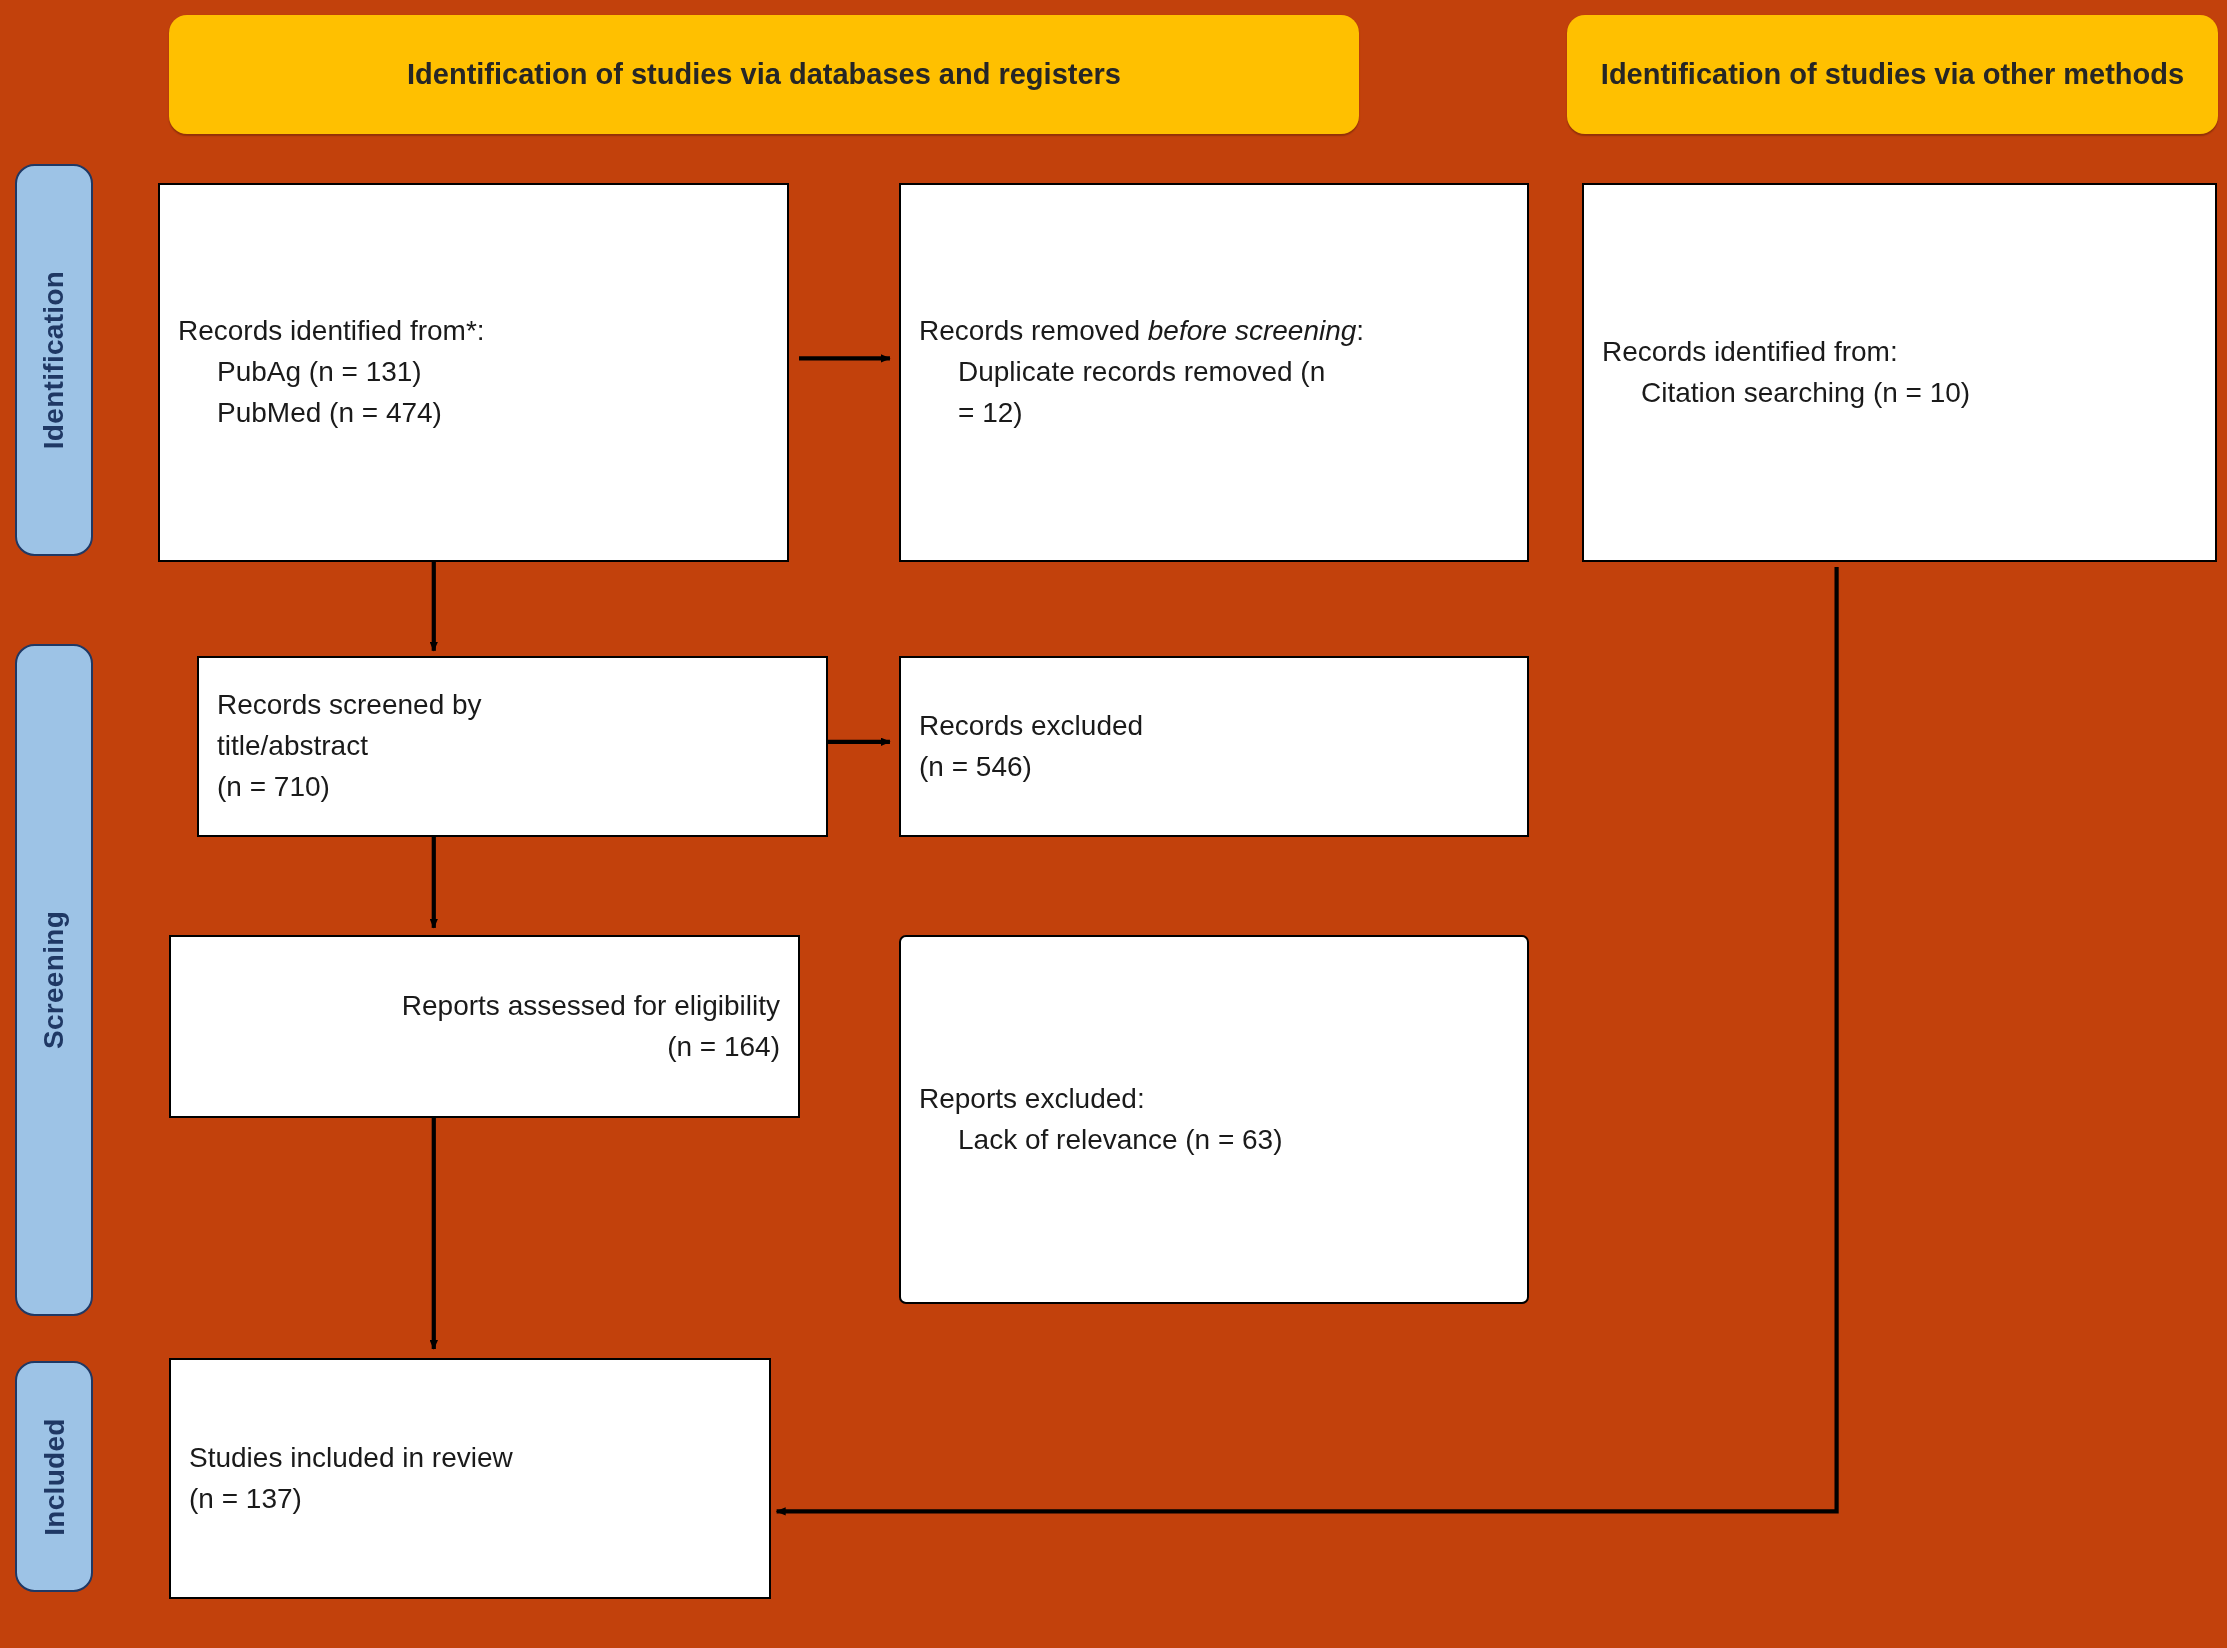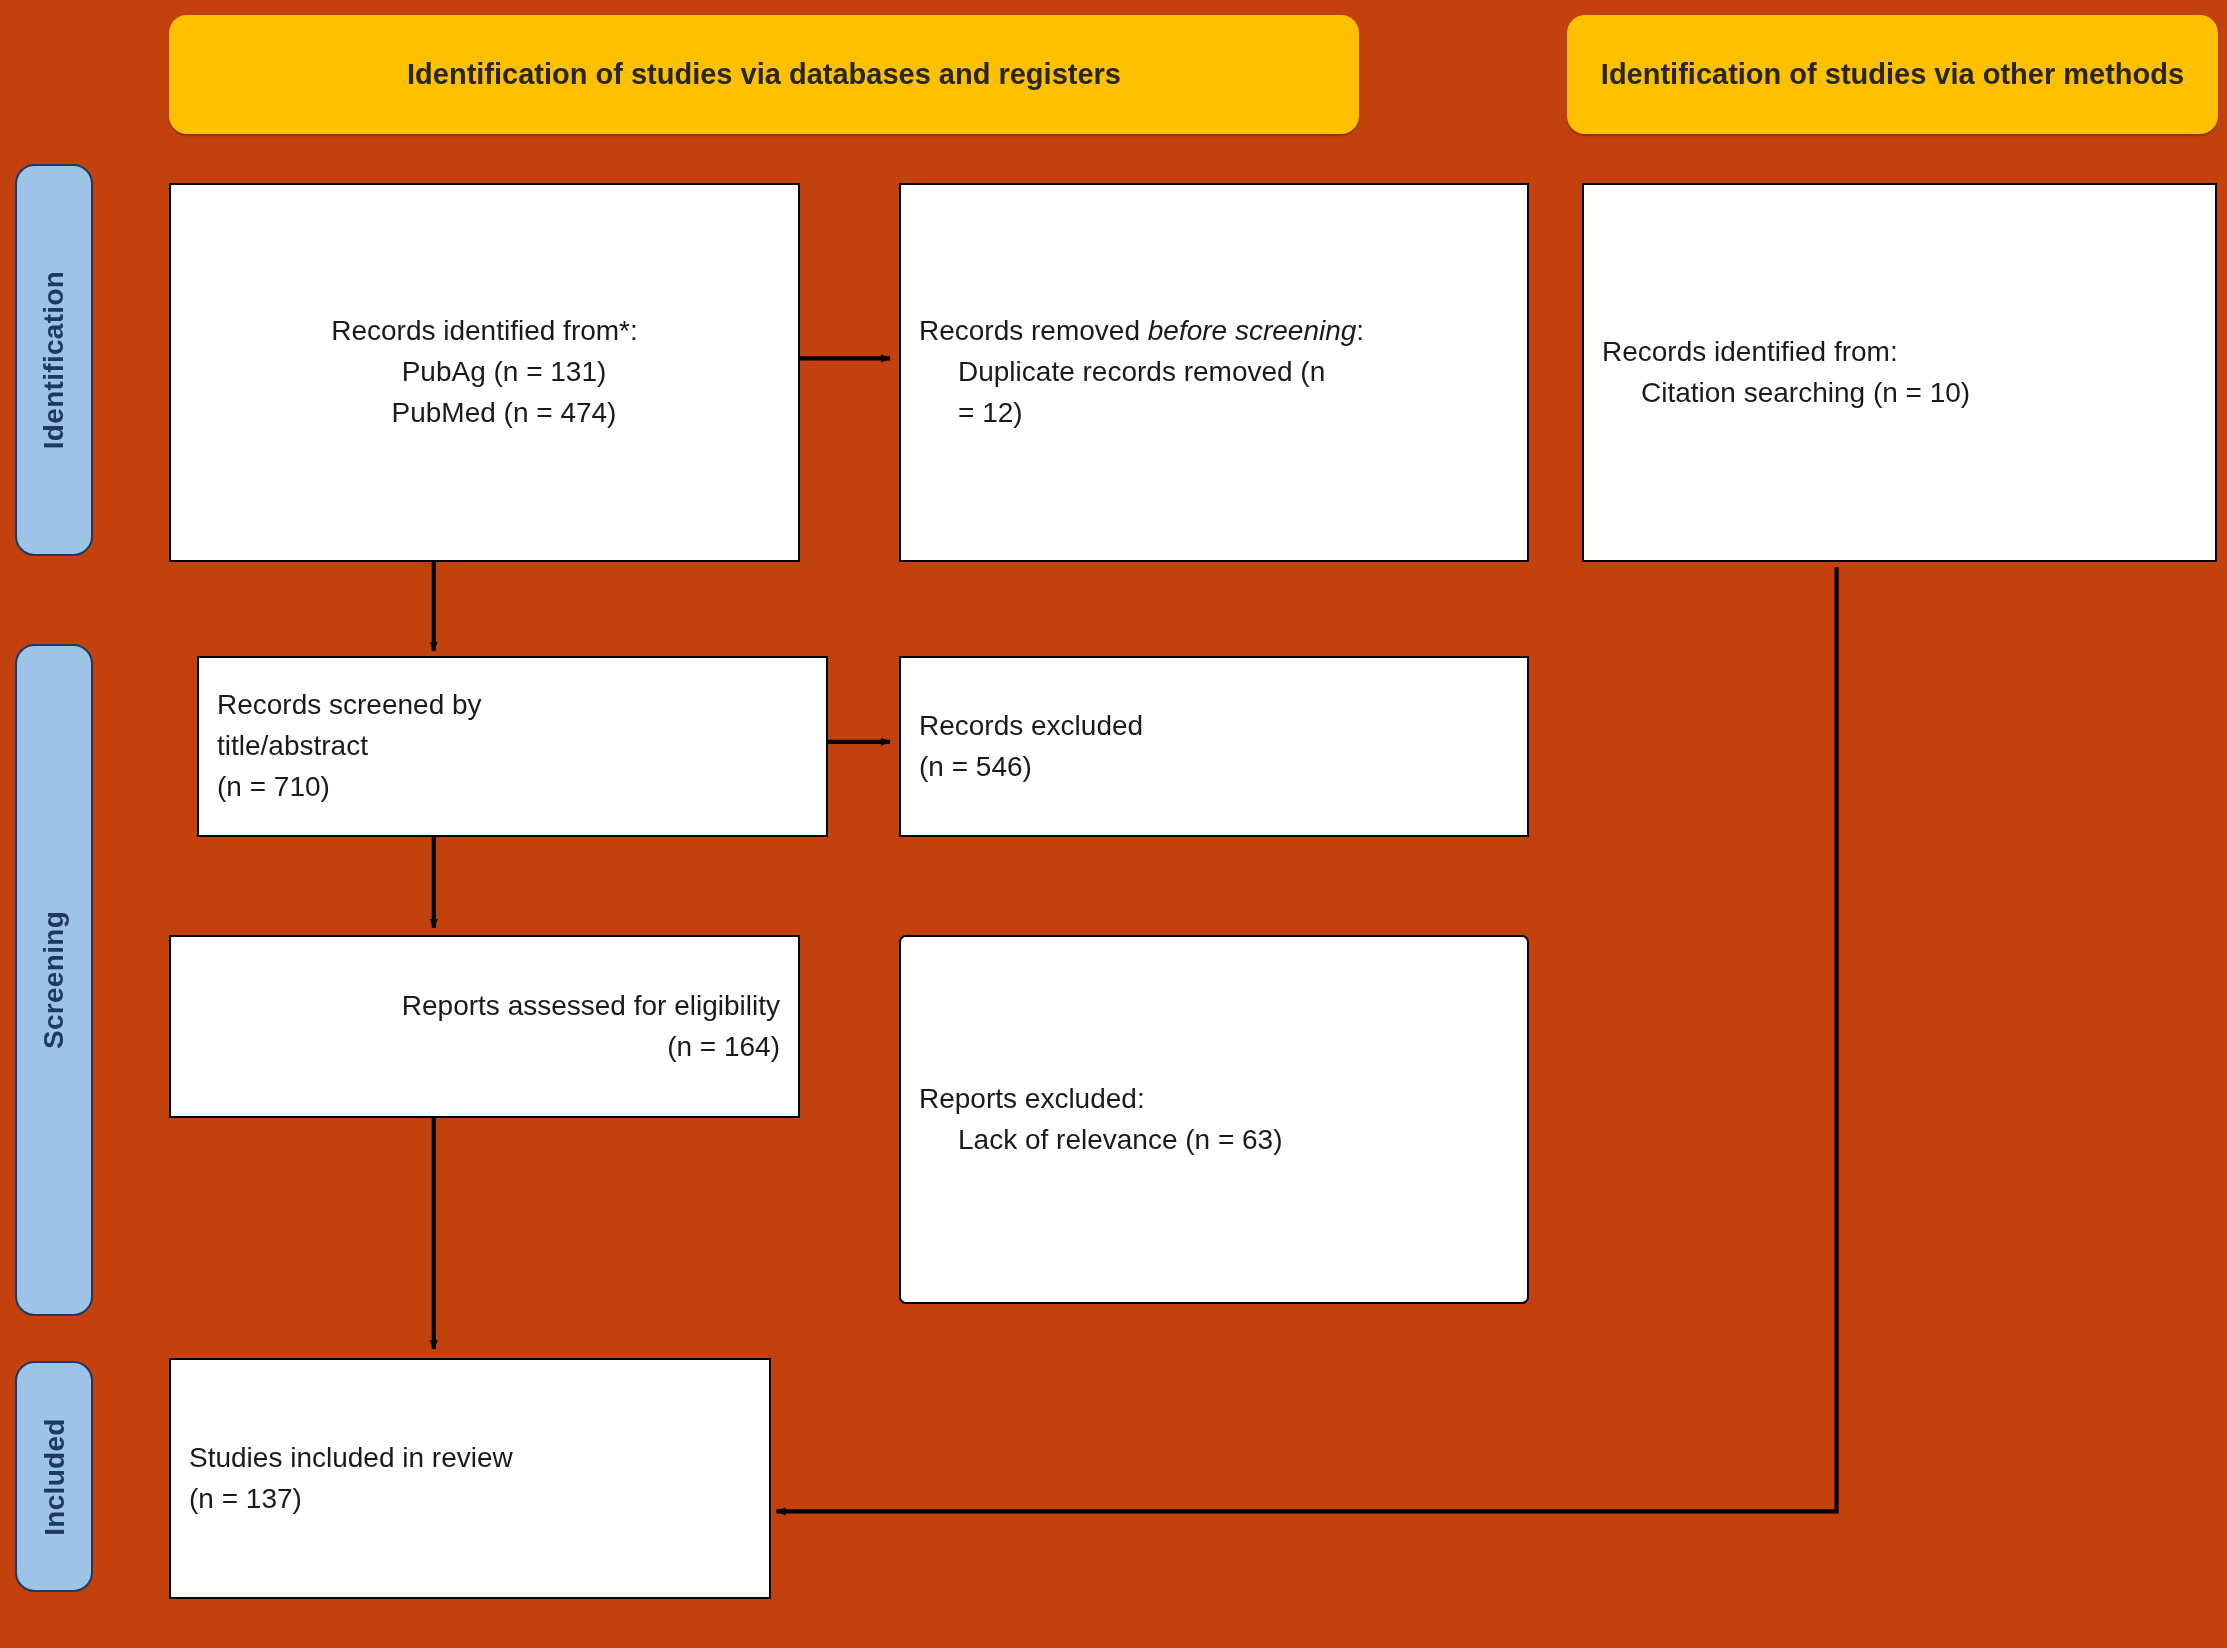--- a/index.html
+++ b/index.html
@@ -134,21 +134,21 @@
   </div>
 
   <div class="sidelabel" style="left:15.4px; top:644px; width:78px; height:672px;">
     <span>Screening</span>
   </div>
 
   <div class="sidelabel" style="left:15.4px; top:1361px; width:78px; height:231px;">
     <span>Included</span>
   </div>
 
-  <div class="box" style="left:169px; top:183px; width:631px; height:379px;text-align:center;">
+  <div class="box" style="left:158px; top:183px; width:631px; height:379px;">
     <div class="inner">
       <p>Records identified from*:</p>
       <p class="indent">PubAg (n = 131)</p>
       <p class="indent">PubMed (n = 474)</p>
     </div>
   </div>
 
   <div class="box" style="left:899px; top:183px; width:630px; height:379px;">
     <div class="inner">
       <p><span>Records removed </span><em>before screening</em><span>:</span></p>

